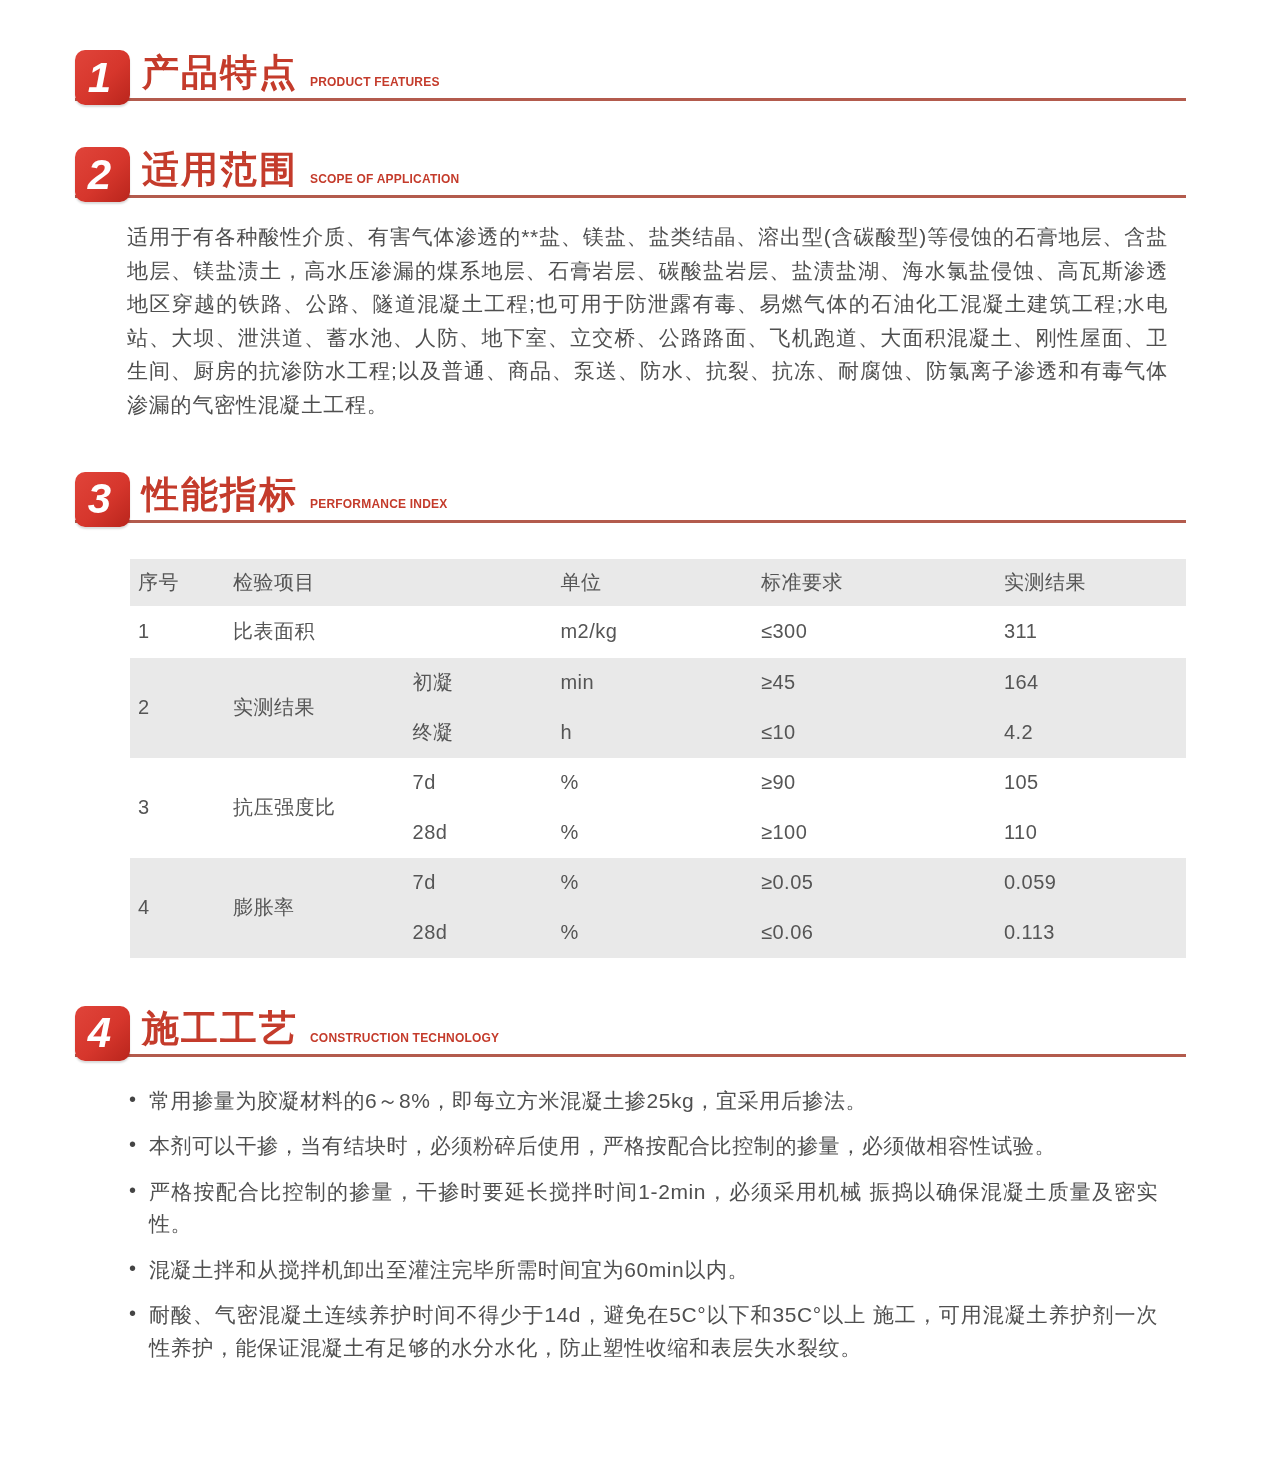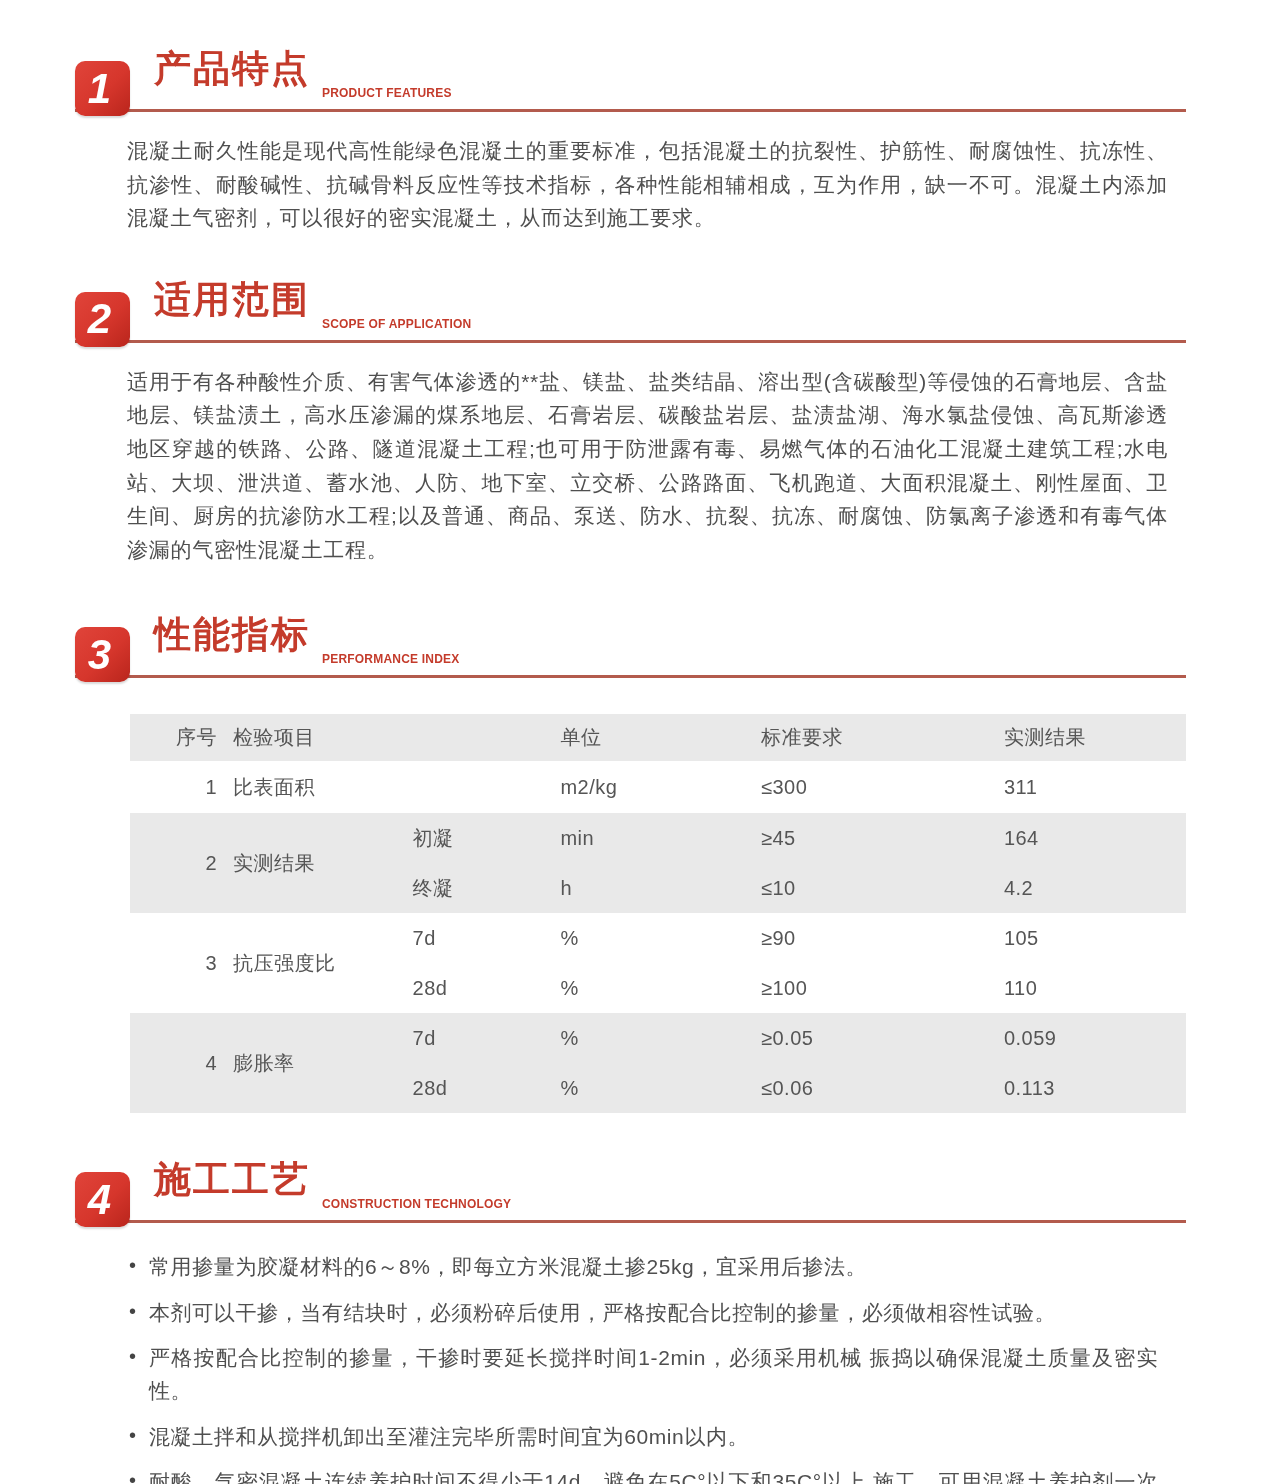--- a/index.html
+++ b/index.html
@@ -28,21 +28,21 @@
     width:55px;height:55px;flex:0 0 55px;
     background:linear-gradient(135deg,#e0443a 0%,var(--red-badge) 55%,var(--red-badge-dark) 100%);
     border-radius:10px;color:#fff;
     font-size:42px;font-weight:bold;font-style:italic;
     display:flex;align-items:center;justify-content:center;
     margin-bottom:-7px;padding-right:6px;
     box-shadow:0 2px 2px rgba(0,0,0,.15);
   }
   .title-zh{
     font-size:37px;font-weight:bold;color:var(--red-title);
-    margin-left:24px;line-height:1;padding-bottom:22px;letter-spacing:2px;
+    margin-left:12px;line-height:1;padding-bottom:7px;letter-spacing:2px;
   }
   .title-en{
     font-size:12px;font-weight:bold;color:var(--red-title);
     margin-left:12px;padding-bottom:9px;letter-spacing:.2px;white-space:nowrap;
   }
 
   
   .para{
     margin:22px 18px 0 52px;
     font-size:21px;line-height:1.6;letter-spacing:.8px;
@@ -58,21 +58,21 @@
     width:calc(100% - 55px);
     margin:36px 0 0 55px;
     border-collapse:collapse;
     font-size:20px;color:#555;
   }
   .perf-table th,.perf-table td{
     font-weight:normal;text-align:left;
     padding:10px 8px;vertical-align:middle;letter-spacing:.5px;
   }
   .perf-table thead th{background:var(--band);height:42px;}
-  .perf-table .c{text-align:right;}
+  .perf-table .c{text-align:left;}
   .perf-table .g{background:var(--band);}
   .perf-table td{height:50px;}
   .perf-table .single td{height:52px;}
 
   
   .bullets{list-style:none;margin:28px 28px 0 52px;}
   .bullets li{
     position:relative;padding-left:22px;margin-bottom:13px;
     font-size:21px;line-height:1.55;letter-spacing:.6px;
     text-align:justify;color:var(--text);
@@ -86,21 +86,20 @@
 <body>
 
 <div class="page">
 
   <section class="sec-1">
     <div class="sec-header">
       <div class="badge">1</div>
       <div class="title-zh">产品特点</div>
       <div class="title-en">PRODUCT FEATURES</div>
     </div>
-    <p class="para">混凝土耐久性能是现代高性能绿色混凝土的重要标准，包括混凝土的抗裂性、护筋性、耐腐蚀性、抗冻性、抗渗性、耐酸碱性、抗碱骨料反应性等技术指标，各种性能相辅相成，互为作用，缺一不可。混凝土内添加混凝土气密剂，可以很好的密实混凝土，从而达到施工要求。</p>
   </section>
 
   <section class="sec-2">
     <div class="sec-header">
       <div class="badge">2</div>
       <div class="title-zh">适用范围</div>
       <div class="title-en">SCOPE OF APPLICATION</div>
     </div>
     <p class="para">适用于有各种酸性介质、有害气体渗透的**盐、镁盐、盐类结晶、溶出型(含碳酸型)等侵蚀的石膏地层、含盐地层、镁盐渍土，高水压渗漏的煤系地层、石膏岩层、碳酸盐岩层、盐渍盐湖、海水氯盐侵蚀、高瓦斯渗透地区穿越的铁路、公路、隧道混凝土工程;也可用于防泄露有毒、易燃气体的石油化工混凝土建筑工程;水电站、大坝、泄洪道、蓄水池、人防、地下室、立交桥、公路路面、飞机跑道、大面积混凝土、刚性屋面、卫生间、厨房的抗渗防水工程;以及普通、商品、泵送、防水、抗裂、抗冻、耐腐蚀、防氯离子渗透和有毒气体渗漏的气密性混凝土工程。</p>
   </section>

